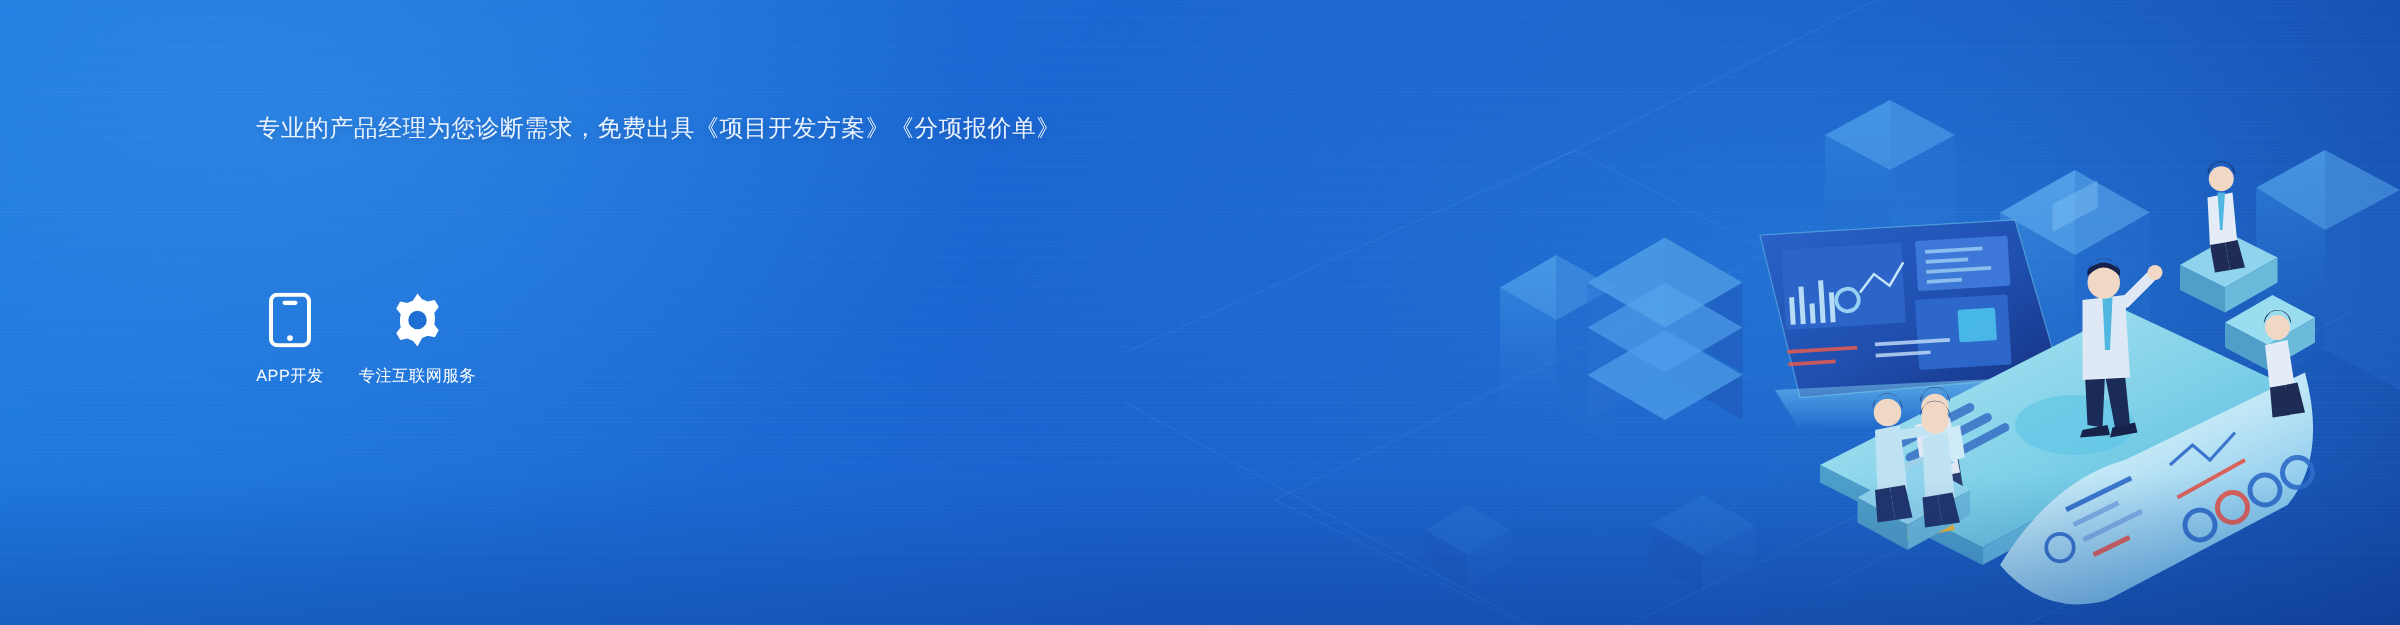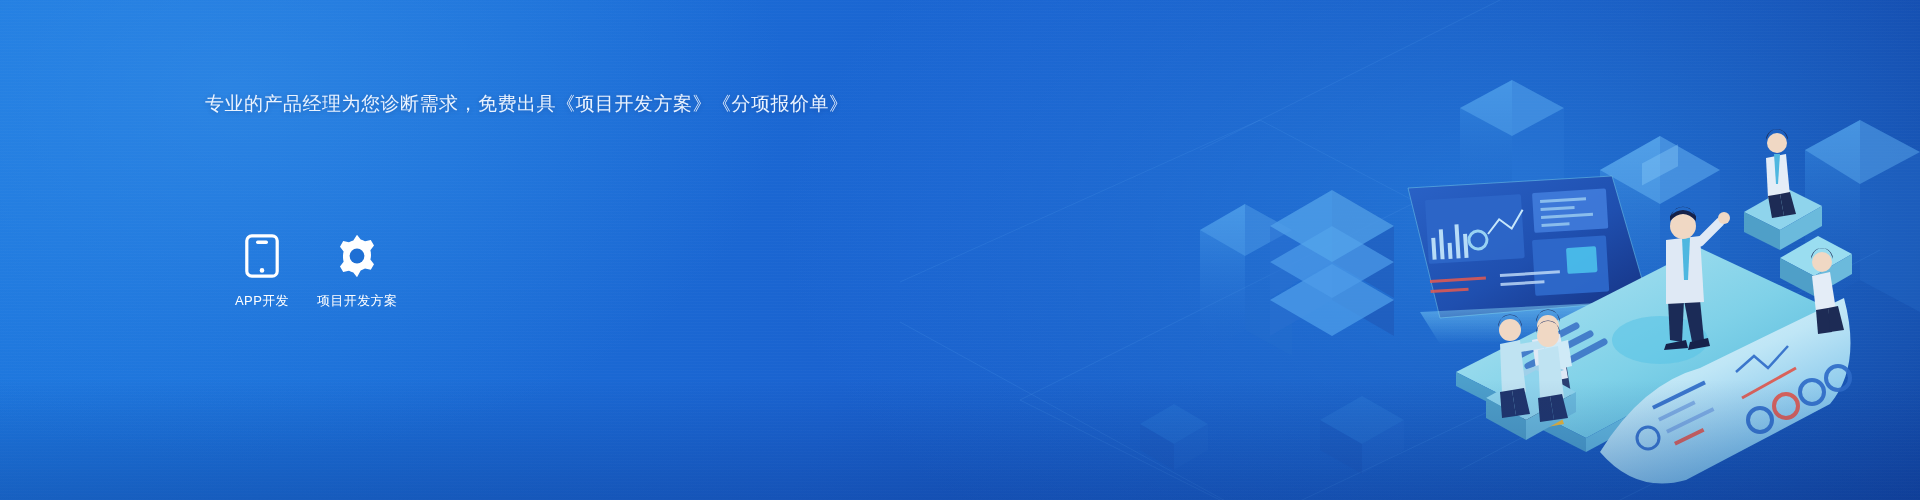--- a/index.html
+++ b/index.html
@@ -32,21 +32,21 @@
     text-shadow:0 2px 10px rgba(0,20,70,.28);
   }
   .sub{ margin-top:26px; }
   .sub-line{
     font-size:19px; line-height:32px; color:#eaf3ff; letter-spacing:.5px;
     white-space:nowrap; font-weight:400;
     text-shadow:0 1px 5px rgba(0,20,70,.22);
   }
 
   
-  .services{ position:absolute; left:205px; top:232px; display:flex; align-items:center; z-index:6;margin-left:30px; }
+  .services{ position:absolute; left:205px; top:232px; display:flex; align-items:center; z-index:6; }
   .service{ display:flex; flex-direction:column; align-items:center; margin-right:28px; }
   .service:last-child{ margin-right:0; }
   .svc-ico{
     width:48px; height:48px; display:flex; align-items:center; justify-content:center;
     color:#ffffff; margin-bottom:12px;
   }
   .svc-ico svg{ display:block; }
   .svc-label{ font-size:13px; color:#ffffff; letter-spacing:.4px; white-space:nowrap; }
 
   
@@ -318,17 +318,17 @@
 
 
 
     <div class="service">
       <span class="svc-ico">
         <svg width="44" height="44" viewBox="0 0 44 44" fill="none">
           <path d="M22 0.8l3.7 4.6a17.6 17.6 0 0 1 4.3 1.8l5.8-1.2 3.2 5.6-3.6 4.7c.4 1.5.6 3 .6 4.6s-.2 3.1-.6 4.6l3.6 4.7-3.2 5.6-5.8-1.2a17.6 17.6 0 0 1-4.3 1.8L22 43.2l-3.7-4.6a17.6 17.6 0 0 1-4.3-1.8l-5.8 1.2-3.2-5.6 3.6-4.7A17.9 17.9 0 0 1 8 22c0-1.6.2-3.1.6-4.6L5 12.7l3.2-5.6L14 8.3a17.6 17.6 0 0 1 4.3-1.8L22 0.8Z" fill="#fff"></path>
           <circle cx="22" cy="22" r="7.4" fill="#1e6fd4"></circle>
         </svg>
       </span>
-      <span class="svc-label">项目开发方案</span>
+      <span class="svc-label">专注互联网服务</span>
     </div>
 
   </div>
 </div>
 
 </body></html>

